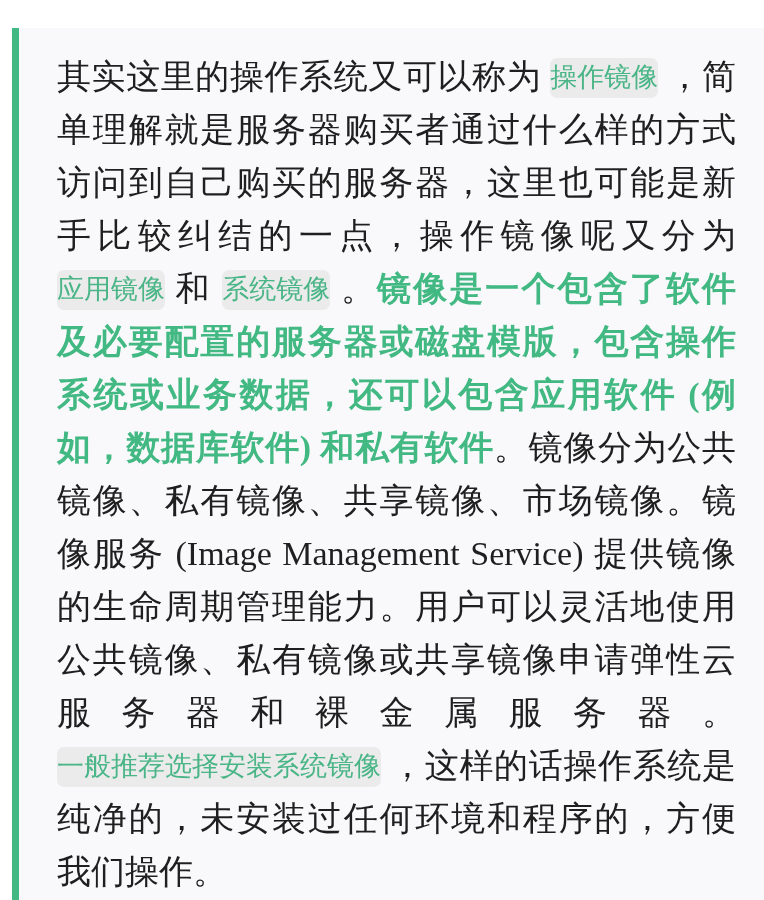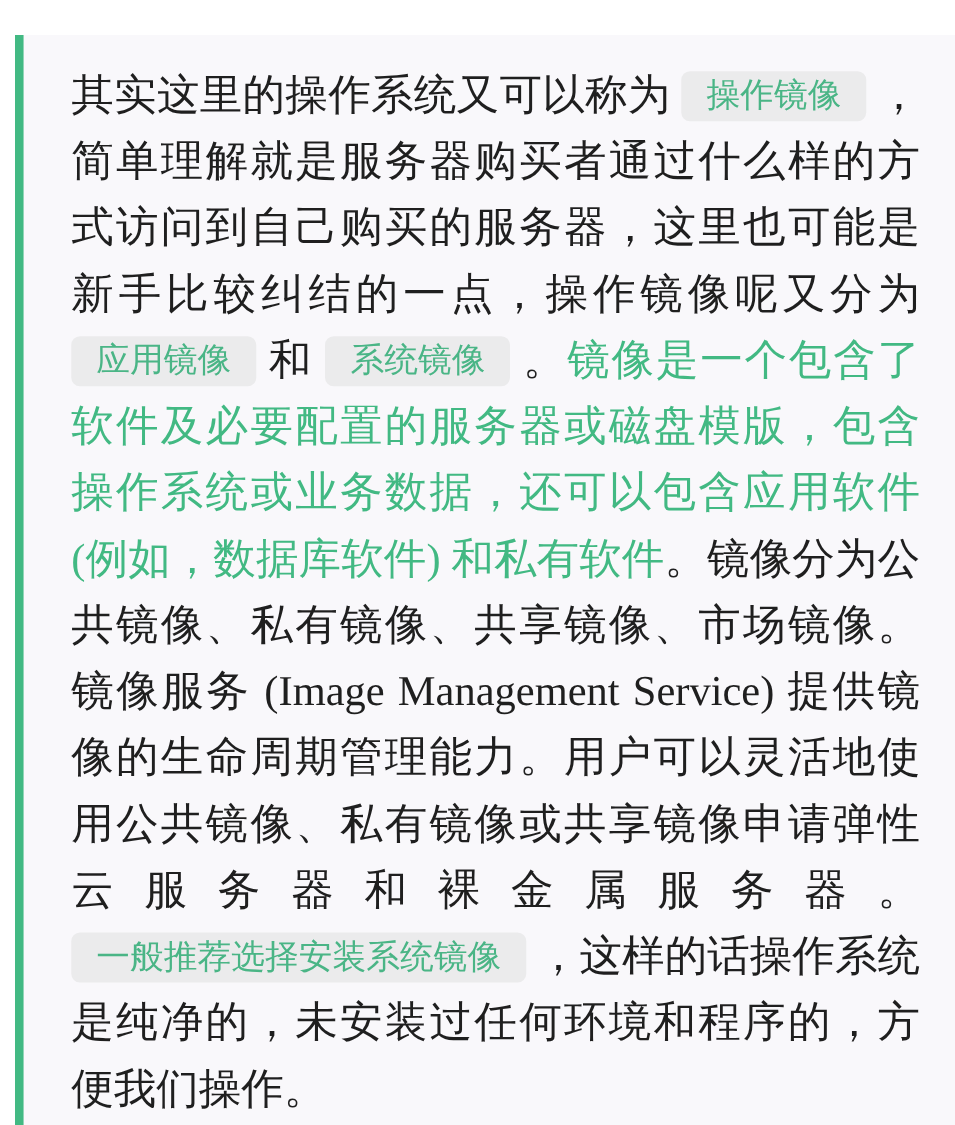--- a/index.html
+++ b/index.html
@@ -42,29 +42,29 @@
     margin: 0;
     font-size: 34px;
     line-height: 53px;
     color: var(--body-text);
     text-align: justify;
     letter-spacing: 0;
   }
   .seg-text { color: var(--body-text); }
   .seg-strong {
     color: var(--accent);
-    font-weight: 400;
+    font-weight: 700;
   }
   .seg-code {
     display: inline-block;
     background: var(--code-bg);
     color: var(--code-text);
     font-size: 27px;
     line-height: 1;
-    padding: 6px 20px 7px;
+    padding: 6px 0 7px;
     border-radius: 7px;
     vertical-align: 2px;
     white-space: nowrap;
     font-family: Liberation Serif, serif;
   }
 </style>
 </head>
 <body>
 
 <div class="page">

